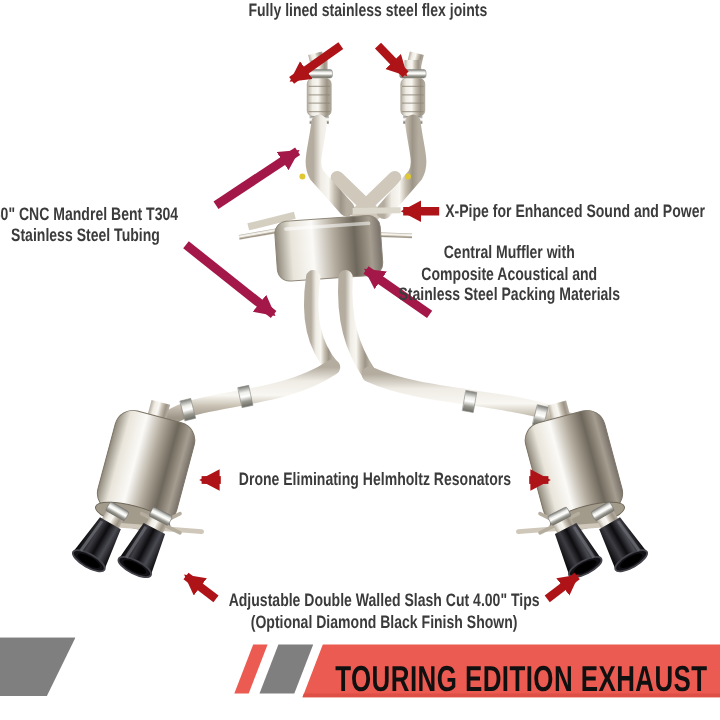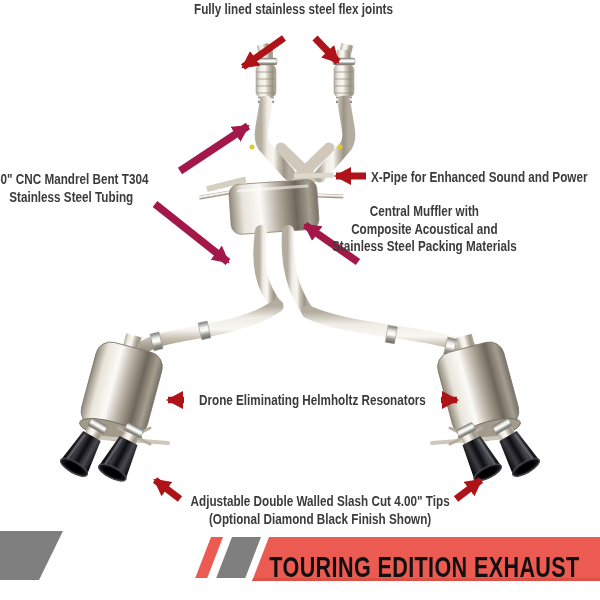--- a/index.html
+++ b/index.html
@@ -5,31 +5,31 @@
   html,body{margin:0;padding:0;background:#ffffff;}
   .stage{position:relative;width:600px;height:600px;background:#ffffff;overflow:hidden;
          font-family:"Liberation Sans","DejaVu Sans",sans-serif;}
   svg{display:block;}
   .art{position:absolute;left:0;top:0;}
   .lbl{position:absolute;font-weight:700;color:#3b3b3b;font-size:15px;line-height:17.5px;
        white-space:nowrap;}
   .center{text-align:center;}
   .squeeze{display:inline-block;transform:scaleX(0.78);transform-origin:center top;}
   .squeezeL{display:inline-block;transform:scaleX(0.78);transform-origin:left top;text-align:center;}
-  .lbl-flex{left:0;top:13;width:588px;}
+  .lbl-flex{left:13px;top:13;width:588px;}
   .lbl-tubing{left:-6px;top:170px;}
   .lbl-xpipe{left:371px;top:168px;}
   .lbl-muffler{left:248px;top:202px;width:352px;}
   .lbl-drone{left:12px;top:391px;width:600px;}
   .lbl-tips{left:20px;top:492px;width:600px;}
   .skew{position:absolute;top:537px;height:41px;transform:skewX(-21deg);transform-origin:left top;}
   .stripe-red{left:211px;width:12px;background:#ec5b51;}
   .stripe-gray{left:232px;width:29px;background:#7f7f7f;}
   .banner-bg{left:269px;width:391px;background:#ec5b51;border-bottom:3px solid #de4f46;}
-  .banner-text{position:absolute;left:259px;top:537px;width:331px;height:59px;
+  .banner-text{position:absolute;left:269px;top:537px;width:331px;height:59px;
        display:flex;align-items:center;justify-content:center;}
   .banner-text span{display:inline-block;transform:scaleX(0.72);transform-origin:center center;
        font-weight:700;font-size:30px;letter-spacing:0.5px;color:#101010;white-space:nowrap;}
   .corner-gray{position:absolute;left:0;top:531px;width:63px;height:49px;background:#7f7f7f;
        clip-path:polygon(0 0,100% 0,62% 100%,0 100%);}
 </style>
 </head>
 <body>
 
 <div class="stage">

